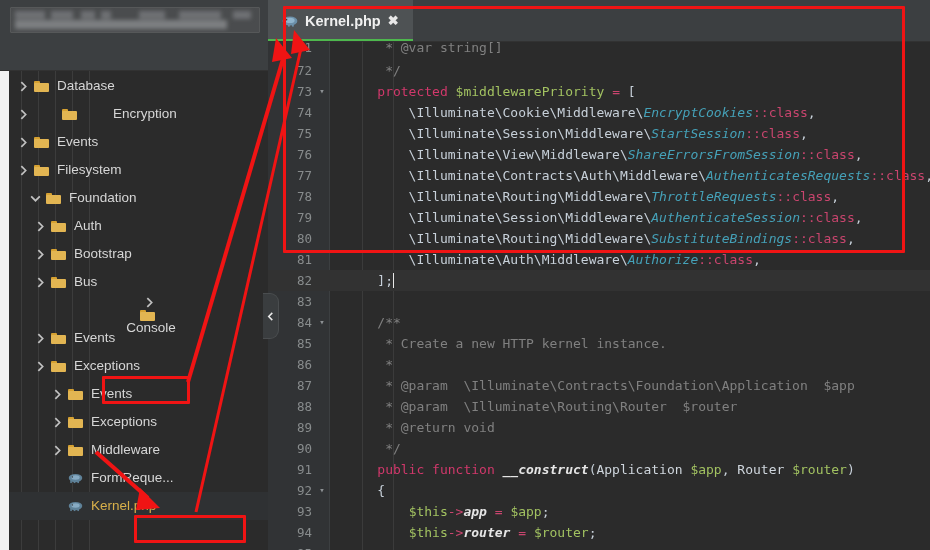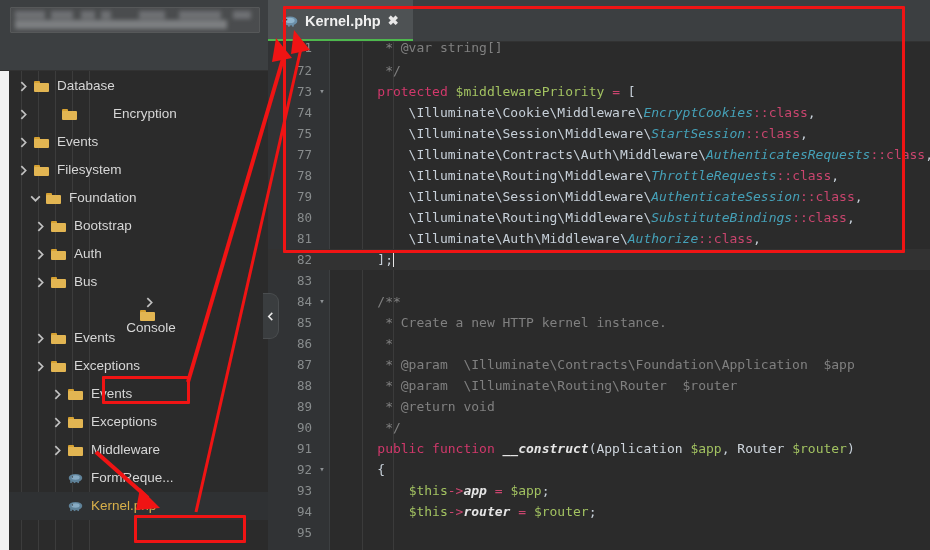--- a/index.html
+++ b/index.html
@@ -327,28 +327,28 @@
               <path d="M2 4 L6 8 L10 4" stroke="#c0c0c0" stroke-width="1.6" fill="none"></path>
             </svg>
             <span class="folder"></span>
             <span class="lbl">Foundation</span>
           </div>
           <div class="row" style="padding-left: 25px;">
             <svg class="arrow" viewBox="0 0 12 12">
               <path d="M4 2 L8 6 L4 10" stroke="#c0c0c0" stroke-width="1.6" fill="none"></path>
             </svg>
             <span class="folder"></span>
+            <span class="lbl">Auth</span>
+          </div>
+          <div class="row" style="padding-left: 25px;">
+            <svg class="arrow" viewBox="0 0 12 12">
+              <path d="M4 2 L8 6 L4 10" stroke="#c0c0c0" stroke-width="1.6" fill="none"></path>
+            </svg>
+            <span class="folder"></span>
             <span class="lbl">Bootstrap</span>
-          </div>
-          <div class="row" style="padding-left: 25px;">
-            <svg class="arrow" viewBox="0 0 12 12">
-              <path d="M4 2 L8 6 L4 10" stroke="#c0c0c0" stroke-width="1.6" fill="none"></path>
-            </svg>
-            <span class="folder"></span>
-            <span class="lbl">Auth</span>
           </div>
           <div class="row" style="padding-left: 25px;">
             <svg class="arrow" viewBox="0 0 12 12">
               <path d="M4 2 L8 6 L4 10" stroke="#c0c0c0" stroke-width="1.6" fill="none"></path>
             </svg>
             <span class="folder"></span>
             <span class="lbl">Bus</span>
           </div>
           <div class="row" style="padding-left: 25px; flex-direction: column;">
             <svg class="arrow" viewBox="0 0 12 12">
@@ -445,20 +445,21 @@
     <div class="code-area">
       <div class="gutter"></div>
       <div class="ind-guide" style="left:94px;"></div>
       <div class="ind-guide" style="left:125px;"></div>
       <div class="code-lines" id="code-lines">
           <div class="cl" style="height: 18px; line-height: 12px;"><span class="ln">71</span><span class="fold"></span><span class="src"><span class="t-cmt">     * @var string[]</span></span></div>
           <div class="cl"><span class="ln">72</span><span class="fold"></span><span class="src"><span class="t-cmt">     */</span></span></div>
           <div class="cl"><span class="ln">73</span><span class="fold">▾</span><span class="src"><span class="t-plain">    </span><span class="t-key">protected</span><span class="t-plain"> </span><span class="t-var">$middlewarePriority</span><span class="t-plain"> </span><span class="t-const">=</span><span class="t-plain"> [</span></span></div>
           <div class="cl"><span class="ln">74</span><span class="fold"></span><span class="src"><span class="t-plain">        \Illuminate\Cookie\Middleware\</span><span class="t-cls">EncryptCookies</span><span class="t-const">::class</span><span class="t-plain">,</span></span></div>
           <div class="cl"><span class="ln">75</span><span class="fold"></span><span class="src"><span class="t-plain">        \Illuminate\Session\Middleware\</span><span class="t-cls">StartSession</span><span class="t-const">::class</span><span class="t-plain">,</span></span></div>
+          <div class="cl"><span class="ln">76</span><span class="fold"></span><span class="src"><span class="t-plain">        \Illuminate\View\Middleware\</span><span class="t-cls">ShareErrorsFromSession</span><span class="t-const">::class</span><span class="t-plain">,</span></span></div>
           <div class="cl"><span class="ln">77</span><span class="fold"></span><span class="src"><span class="t-plain">        \Illuminate\Contracts\Auth\Middleware\</span><span class="t-cls">AuthenticatesRequests</span><span class="t-const">::class</span><span class="t-plain">,</span></span></div>
           <div class="cl"><span class="ln">78</span><span class="fold"></span><span class="src"><span class="t-plain">        \Illuminate\Routing\Middleware\</span><span class="t-cls">ThrottleRequests</span><span class="t-const">::class</span><span class="t-plain">,</span></span></div>
           <div class="cl"><span class="ln">79</span><span class="fold"></span><span class="src"><span class="t-plain">        \Illuminate\Session\Middleware\</span><span class="t-cls">AuthenticateSession</span><span class="t-const">::class</span><span class="t-plain">,</span></span></div>
           <div class="cl"><span class="ln">80</span><span class="fold"></span><span class="src"><span class="t-plain">        \Illuminate\Routing\Middleware\</span><span class="t-cls">SubstituteBindings</span><span class="t-const">::class</span><span class="t-plain">,</span></span></div>
           <div class="cl"><span class="ln">81</span><span class="fold"></span><span class="src"><span class="t-plain">        \Illuminate\Auth\Middleware\</span><span class="t-cls">Authorize</span><span class="t-const">::class</span><span class="t-plain">,</span></span></div>
           <div class="cl hl"><span class="ln">82</span><span class="fold"></span><span class="src"><span class="t-plain">    ];</span><span class="caret"></span></span></div>
           <div class="cl"><span class="ln">83</span><span class="fold"></span><span class="src"></span></div>
           <div class="cl"><span class="ln">84</span><span class="fold">▾</span><span class="src"><span class="t-cmt">    /**</span></span></div>
           <div class="cl"><span class="ln">85</span><span class="fold"></span><span class="src"><span class="t-cmt">     * Create a new HTTP kernel instance.</span></span></div>
           <div class="cl"><span class="ln">86</span><span class="fold"></span><span class="src"><span class="t-cmt">     *</span></span></div>

